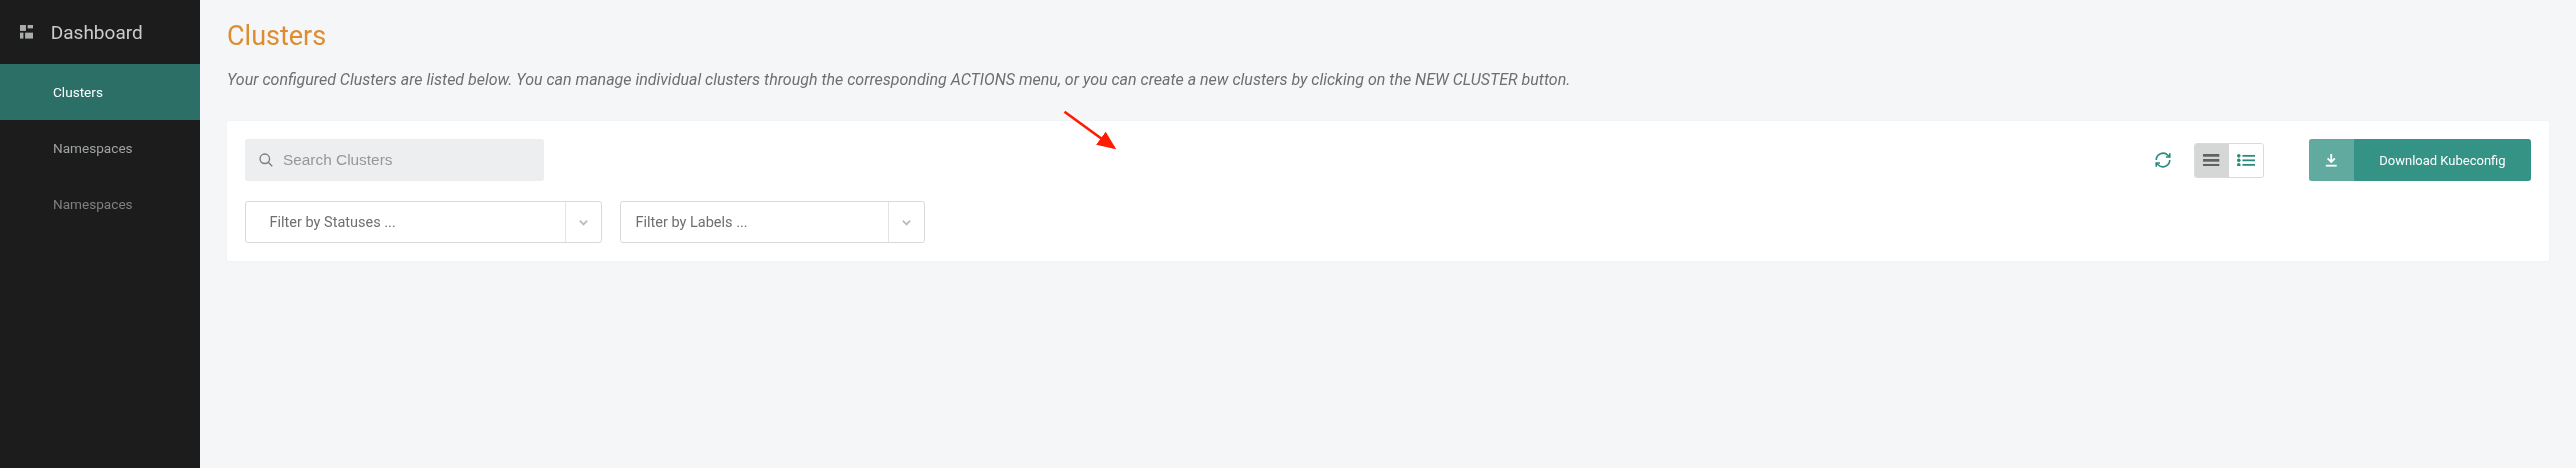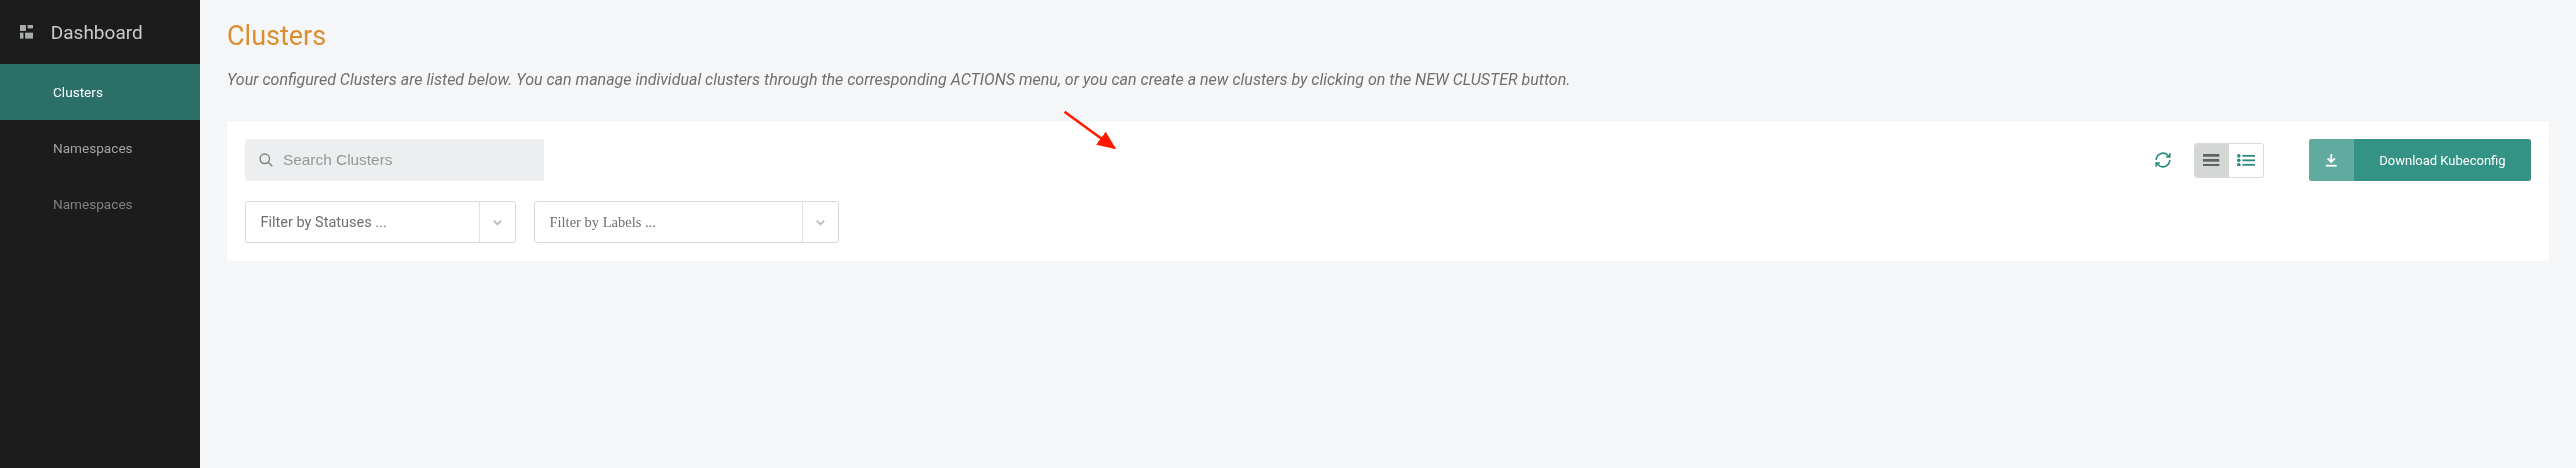--- a/index.html
+++ b/index.html
@@ -182,22 +182,22 @@
     font-size:14.5px;
     color:#6c706f;
     flex:1;
   }
   .select .caret-box {
     width:36px; height:100%;
     border-left:0.9px solid #e3e5e4;
     display:flex; align-items:center; justify-content:center;
     color:#b9bcbb;
   }
-  .w1 { width:271px; }
-  .w2 { width:305px;font-family:Liberation Serif, serif; }
+  .w1 { width:357px;padding-left:9px; }
+  .w2 { width:305px; }
   .w3 { width:305px; }
 
   
   .annotation-arrow {
     position:absolute;
     pointer-events:none;
     color:#ff1a00;
   }
 
   svg { display:block; }

